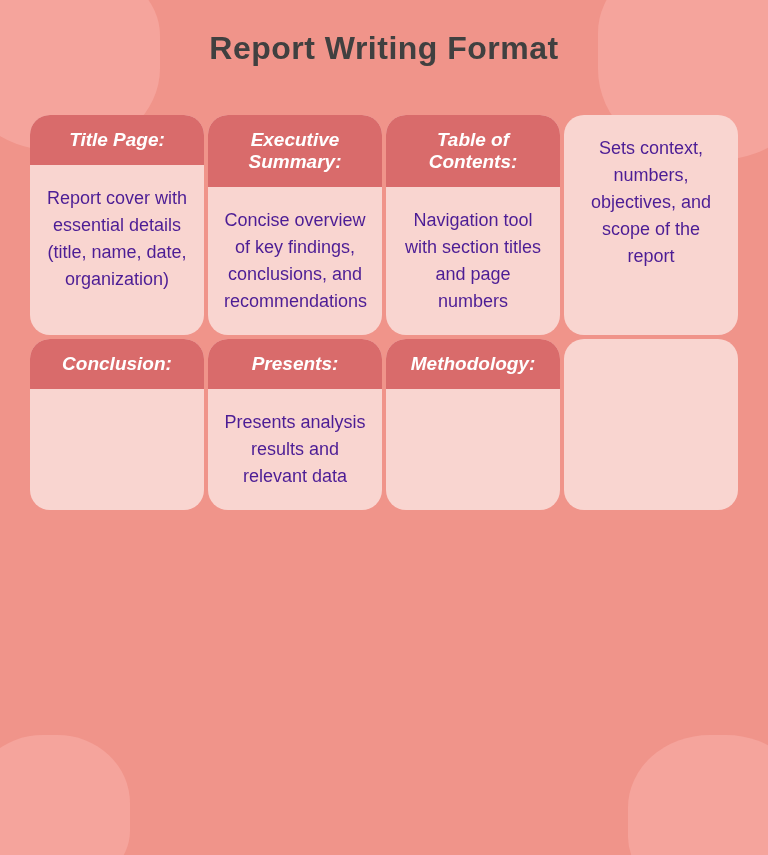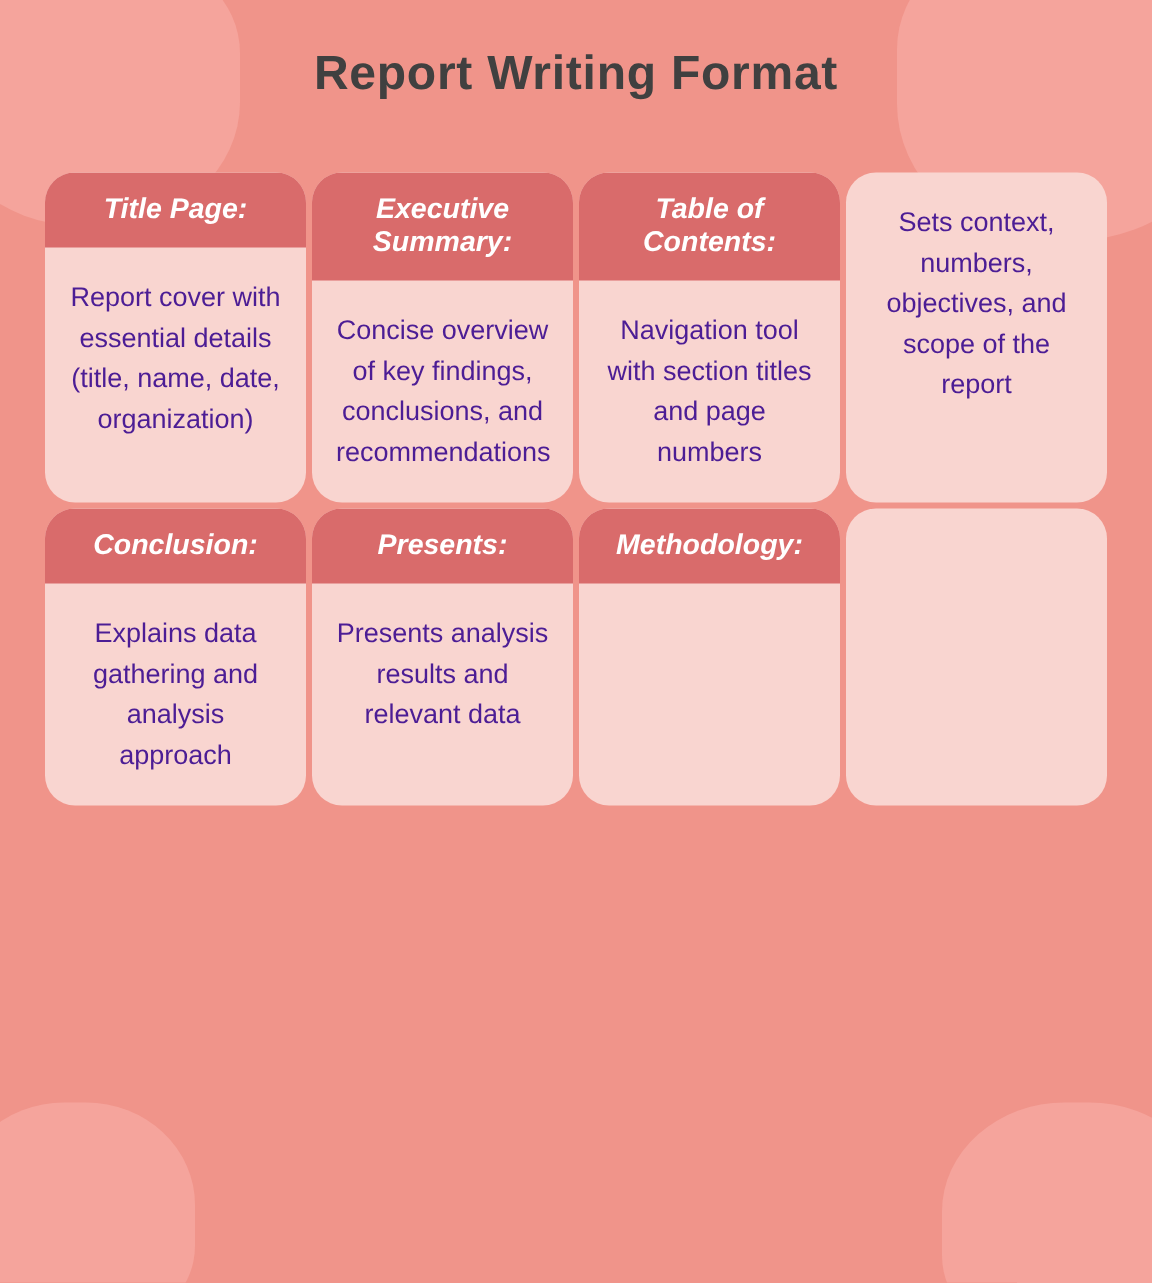--- a/index.html
+++ b/index.html
@@ -139,23 +139,20 @@
           <p class="card-body-text">Navigation tool with section titles and page numbers</p>
         </div>
       </div>
       <div class="card">
         <div class="card-body">
           <p class="card-body-text">Sets context, numbers, objectives, and scope of the report</p>
         </div>
       </div>
       <div class="card">
         <div class="card-header"><span class="card-header-text">Conclusion:</span></div>
-        <div class="card-body">
-          <p class="card-body-text">Explains data gathering and analysis approach</p>
-        </div>
       </div>
       <div class="card">
         <div class="card-header"><span class="card-header-text">Presents:</span></div>
         <div class="card-body">
           <p class="card-body-text">Presents analysis results and relevant data</p>
         </div>
       </div>
       <div class="card">
         <div class="card-header"><span class="card-header-text">Methodology:</span></div>
       </div>

